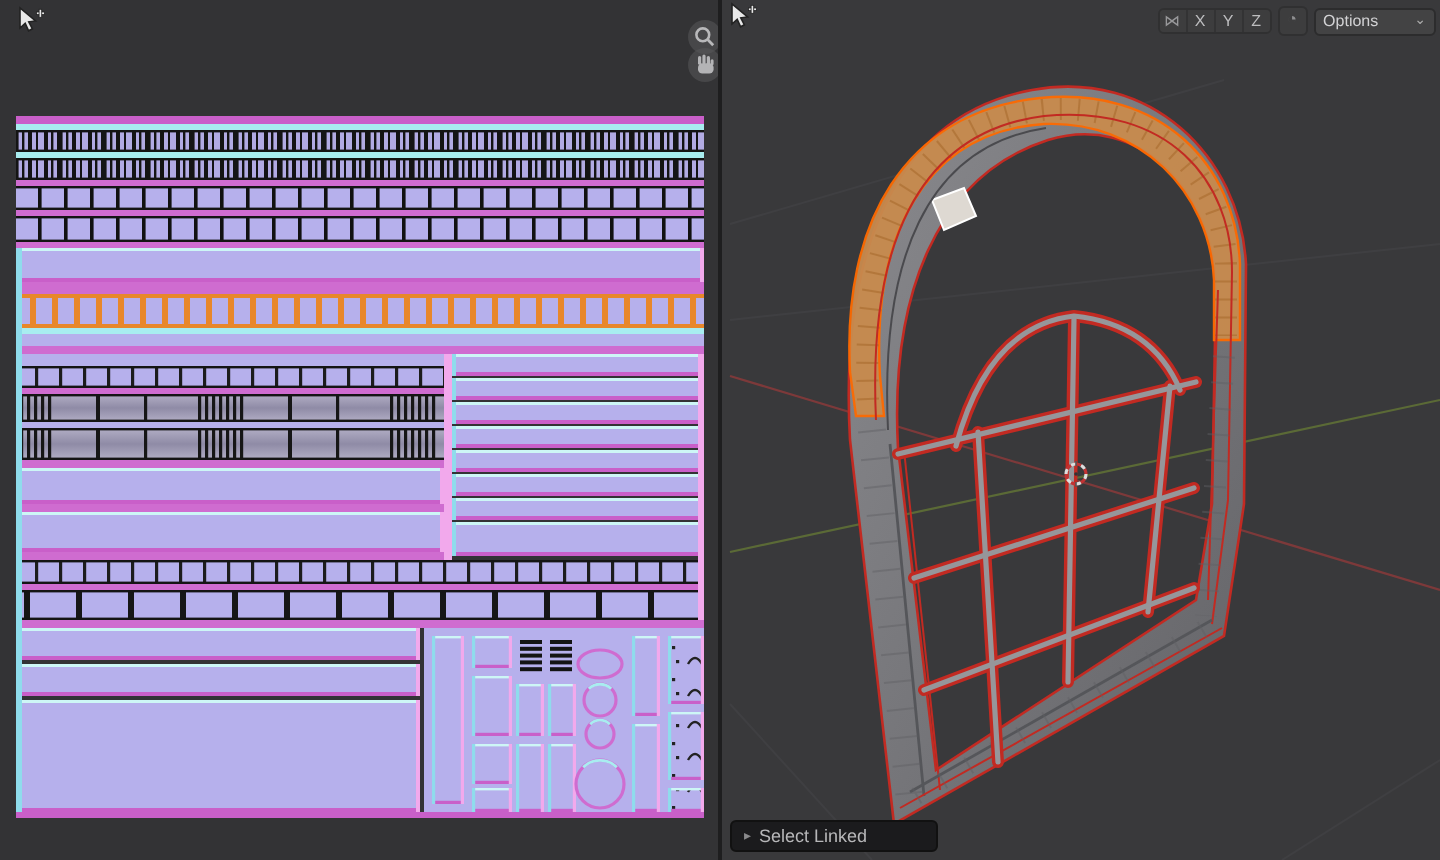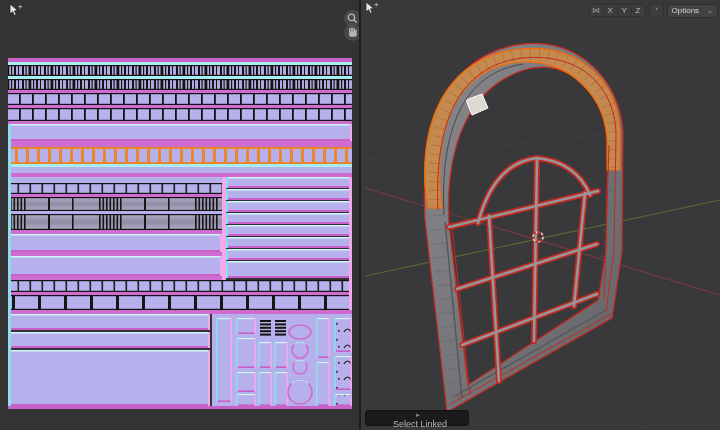--- a/index.html
+++ b/index.html
@@ -22,26 +22,26 @@
   
   #vp-header{position:absolute;top:3px;right:2px;display:flex;align-items:center;gap:3px;}
   .seg-group{display:flex;background:#3d3d3e;border:1px solid #303031;border-radius:3px;overflow:hidden;}
   .seg{min-width:9px;padding:0 2px;height:11px;line-height:11px;text-align:center;
        font-size:8px;color:#bdbdbf;background:#3d3d3e;border-right:1px solid #333334;}
   .seg:last-child{border-right:none;}
   .seg.icon-seg{color:#98989a;font-size:8px;}
   .mini-btn{width:13px;height:13px;border-radius:3px;background:#3d3d3e;border:1px solid #303031;
             color:#8f8f91;font-size:8px;line-height:12px;text-align:center;}
   #options-btn{height:12px;padding:0 4px;border-radius:3px;background:#434344;border:1px solid #2c2c2d;
-               color:#d2d2d4;font-size:8px;line-height:12px;display:flex;align-items:center;gap:8px;}
+               color:#d2d2d4;font-size:8px;line-height:12px;display:flex;align-items:center;gap:18px;}
   #options-btn .caret{font-size:7px;color:#aaa;}
   
   #op-panel{position:absolute;left:4px;top:410px;width:104px;height:16px;border-radius:3px;
             background:#1b1b1d;border:1px solid #111;display:flex;align-items:center;
-            padding-left:6px;box-sizing:border-box;flex-direction:column;}
+            padding-left:6px;box-sizing:border-box;}
   #op-panel .arrow{color:#8a8a8c;font-size:7px;margin-right:4px;}
   #op-panel .label{color:#b7b7b9;font-size:9px;}
 </style>
 </head>
 <body>
 
 <div id="app">
 
   <div id="uv-panel" class="panel">
     <svg id="uv-svg" width="359" height="430" viewBox="0 0 359 430">

